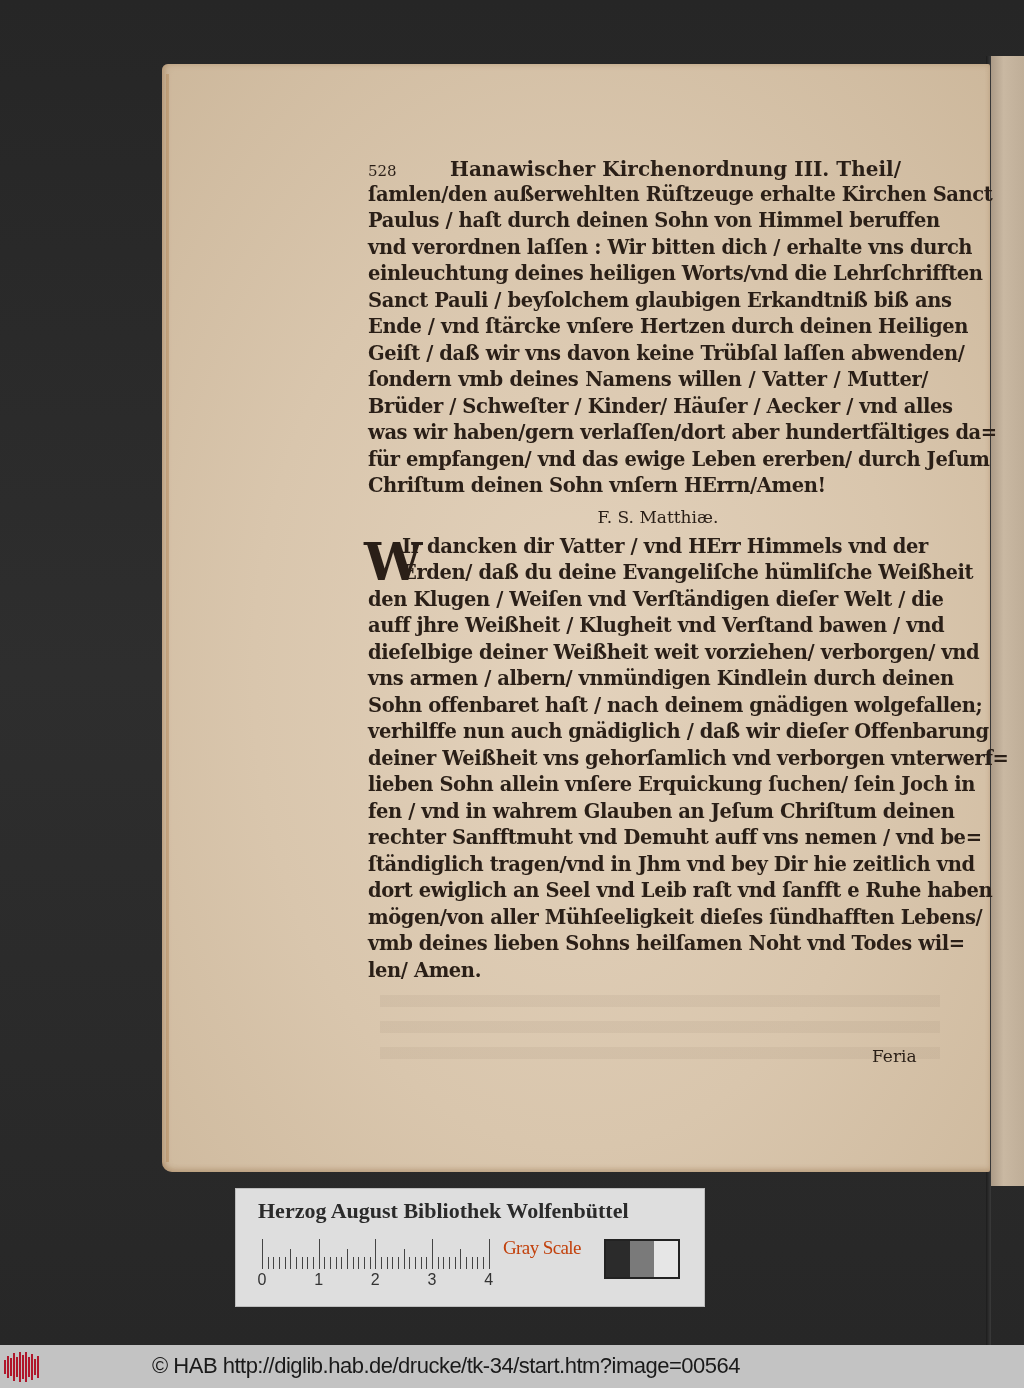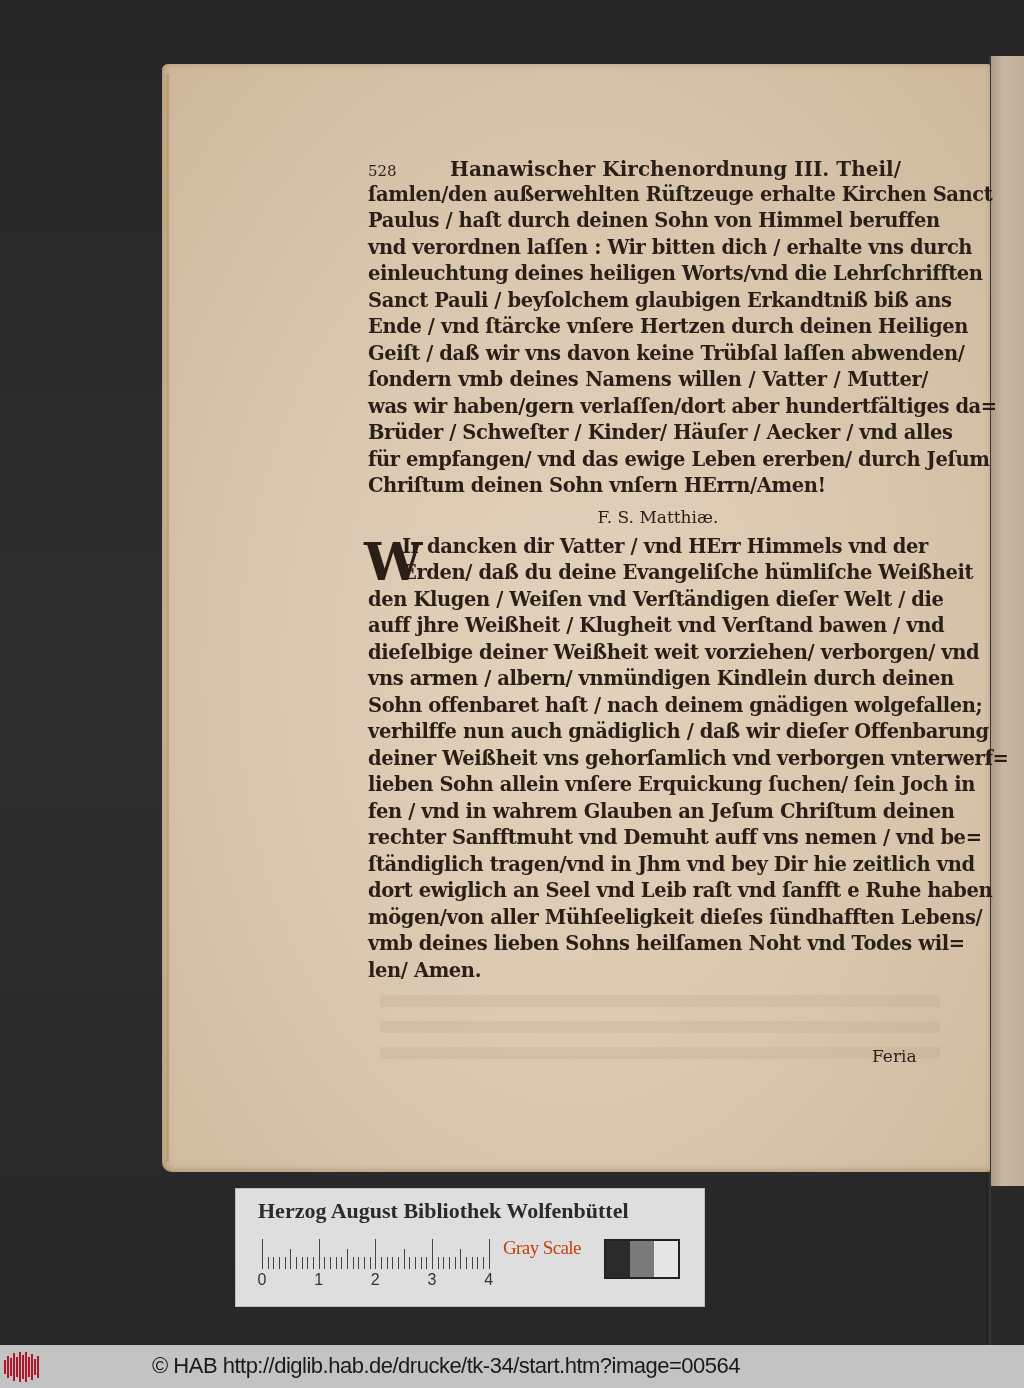--- a/index.html
+++ b/index.html
@@ -126,22 +126,22 @@
 
   <div>
     <div class="line">ſamlen/den außerwehlten Rüſtzeuge erhalte Kirchen Sanct</div>
     <div class="line">Paulus / haſt durch deinen Sohn von Himmel beruffen</div>
     <div class="line">vnd verordnen laſſen : Wir bitten dich / erhalte vns durch</div>
     <div class="line">einleuchtung deines heiligen Worts/vnd die Lehrſchrifften</div>
     <div class="line">Sanct Pauli / beyſolchem glaubigen Erkandtniß biß ans</div>
     <div class="line">Ende / vnd ſtärcke vnſere Hertzen durch deinen Heiligen</div>
     <div class="line">Geiſt / daß wir vns davon keine Trübſal laſſen abwenden/</div>
     <div class="line">ſondern vmb deines Namens willen / Vatter / Mutter/</div>
+    <div class="line">Brüder / Schweſter / Kinder/ Häuſer / Aecker / vnd alles</div>
     <div class="line">was wir haben/gern verlaſſen/dort aber hundertfältiges da=</div>
-    <div class="line">Brüder / Schweſter / Kinder/ Häuſer / Aecker / vnd alles</div>
     <div class="line">für empfangen/ vnd das ewige Leben ererben/ durch Jeſum</div>
     <div class="line" style="text-align-last:left;">Chriſtum deinen Sohn vnſern HErrn/Amen!</div>
   </div>
 
   <div class="section-title">F. S. Matthiæ.</div>
 
   <div class="dropcap-para">
     <span class="dropcap">W</span>
     <div class="line indented">Ir dancken dir Vatter / vnd HErr Himmels vnd der</div>
     <div class="line indented">Erden/ daß du deine Evangeliſche hümliſche Weißheit</div>

